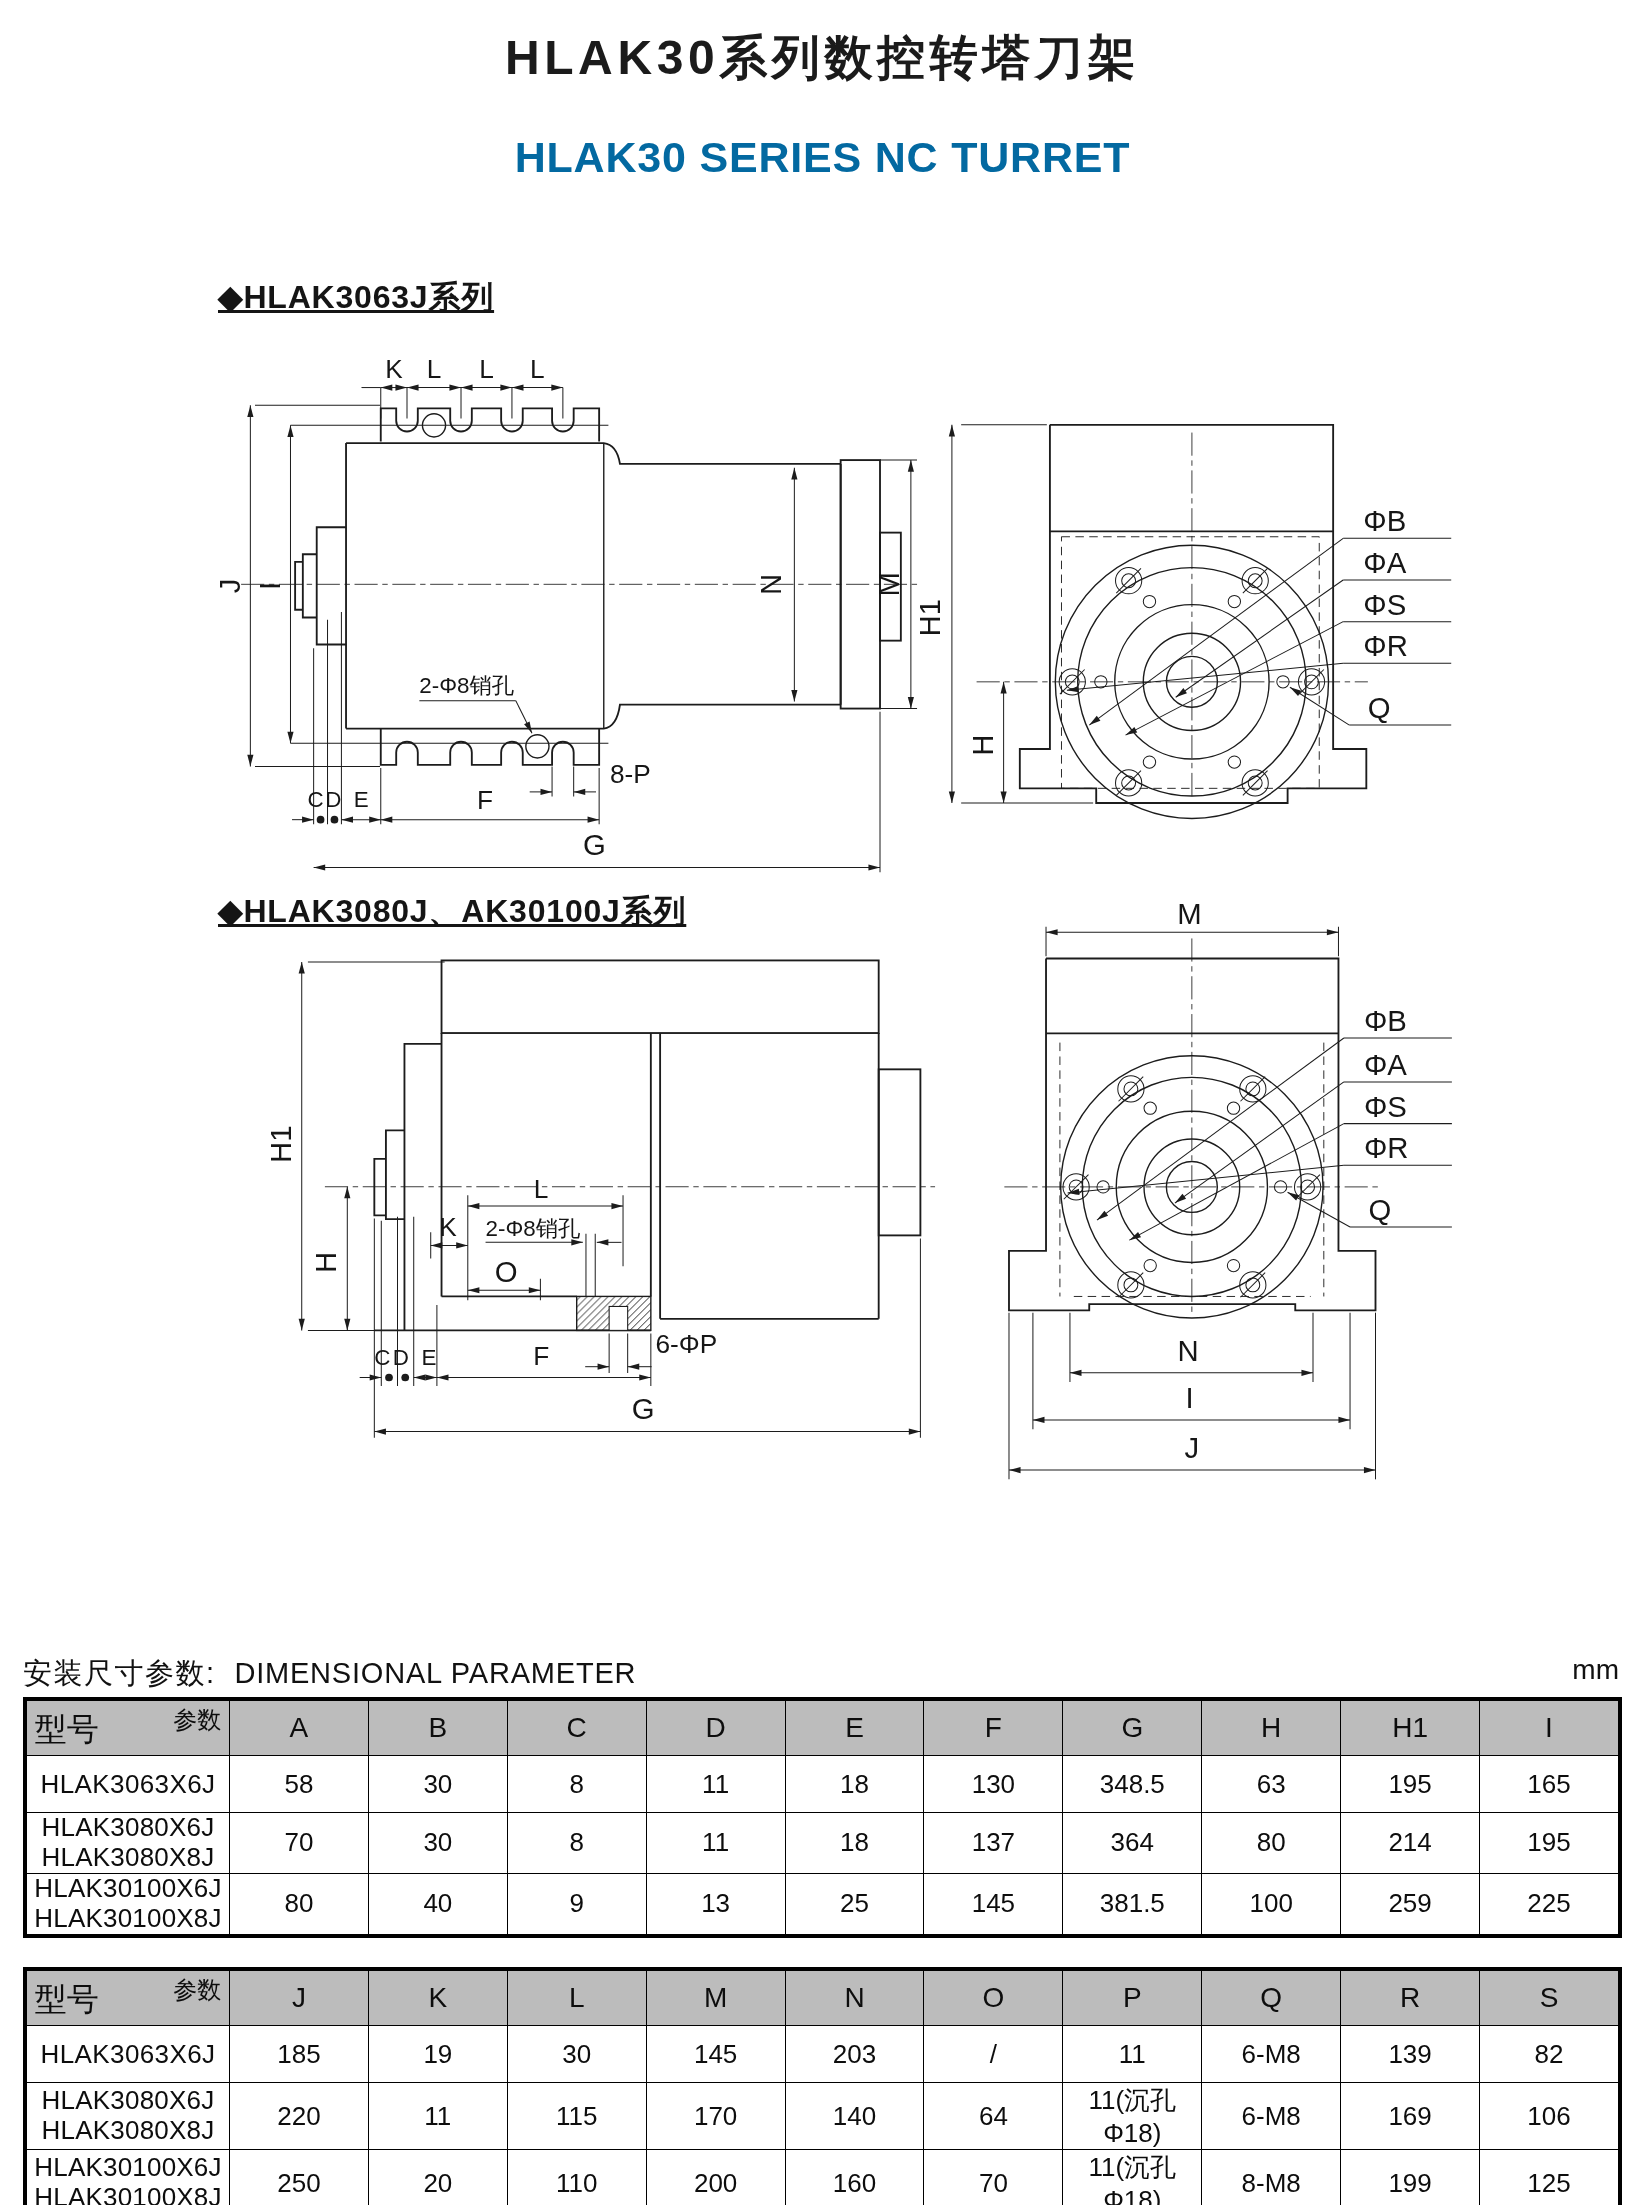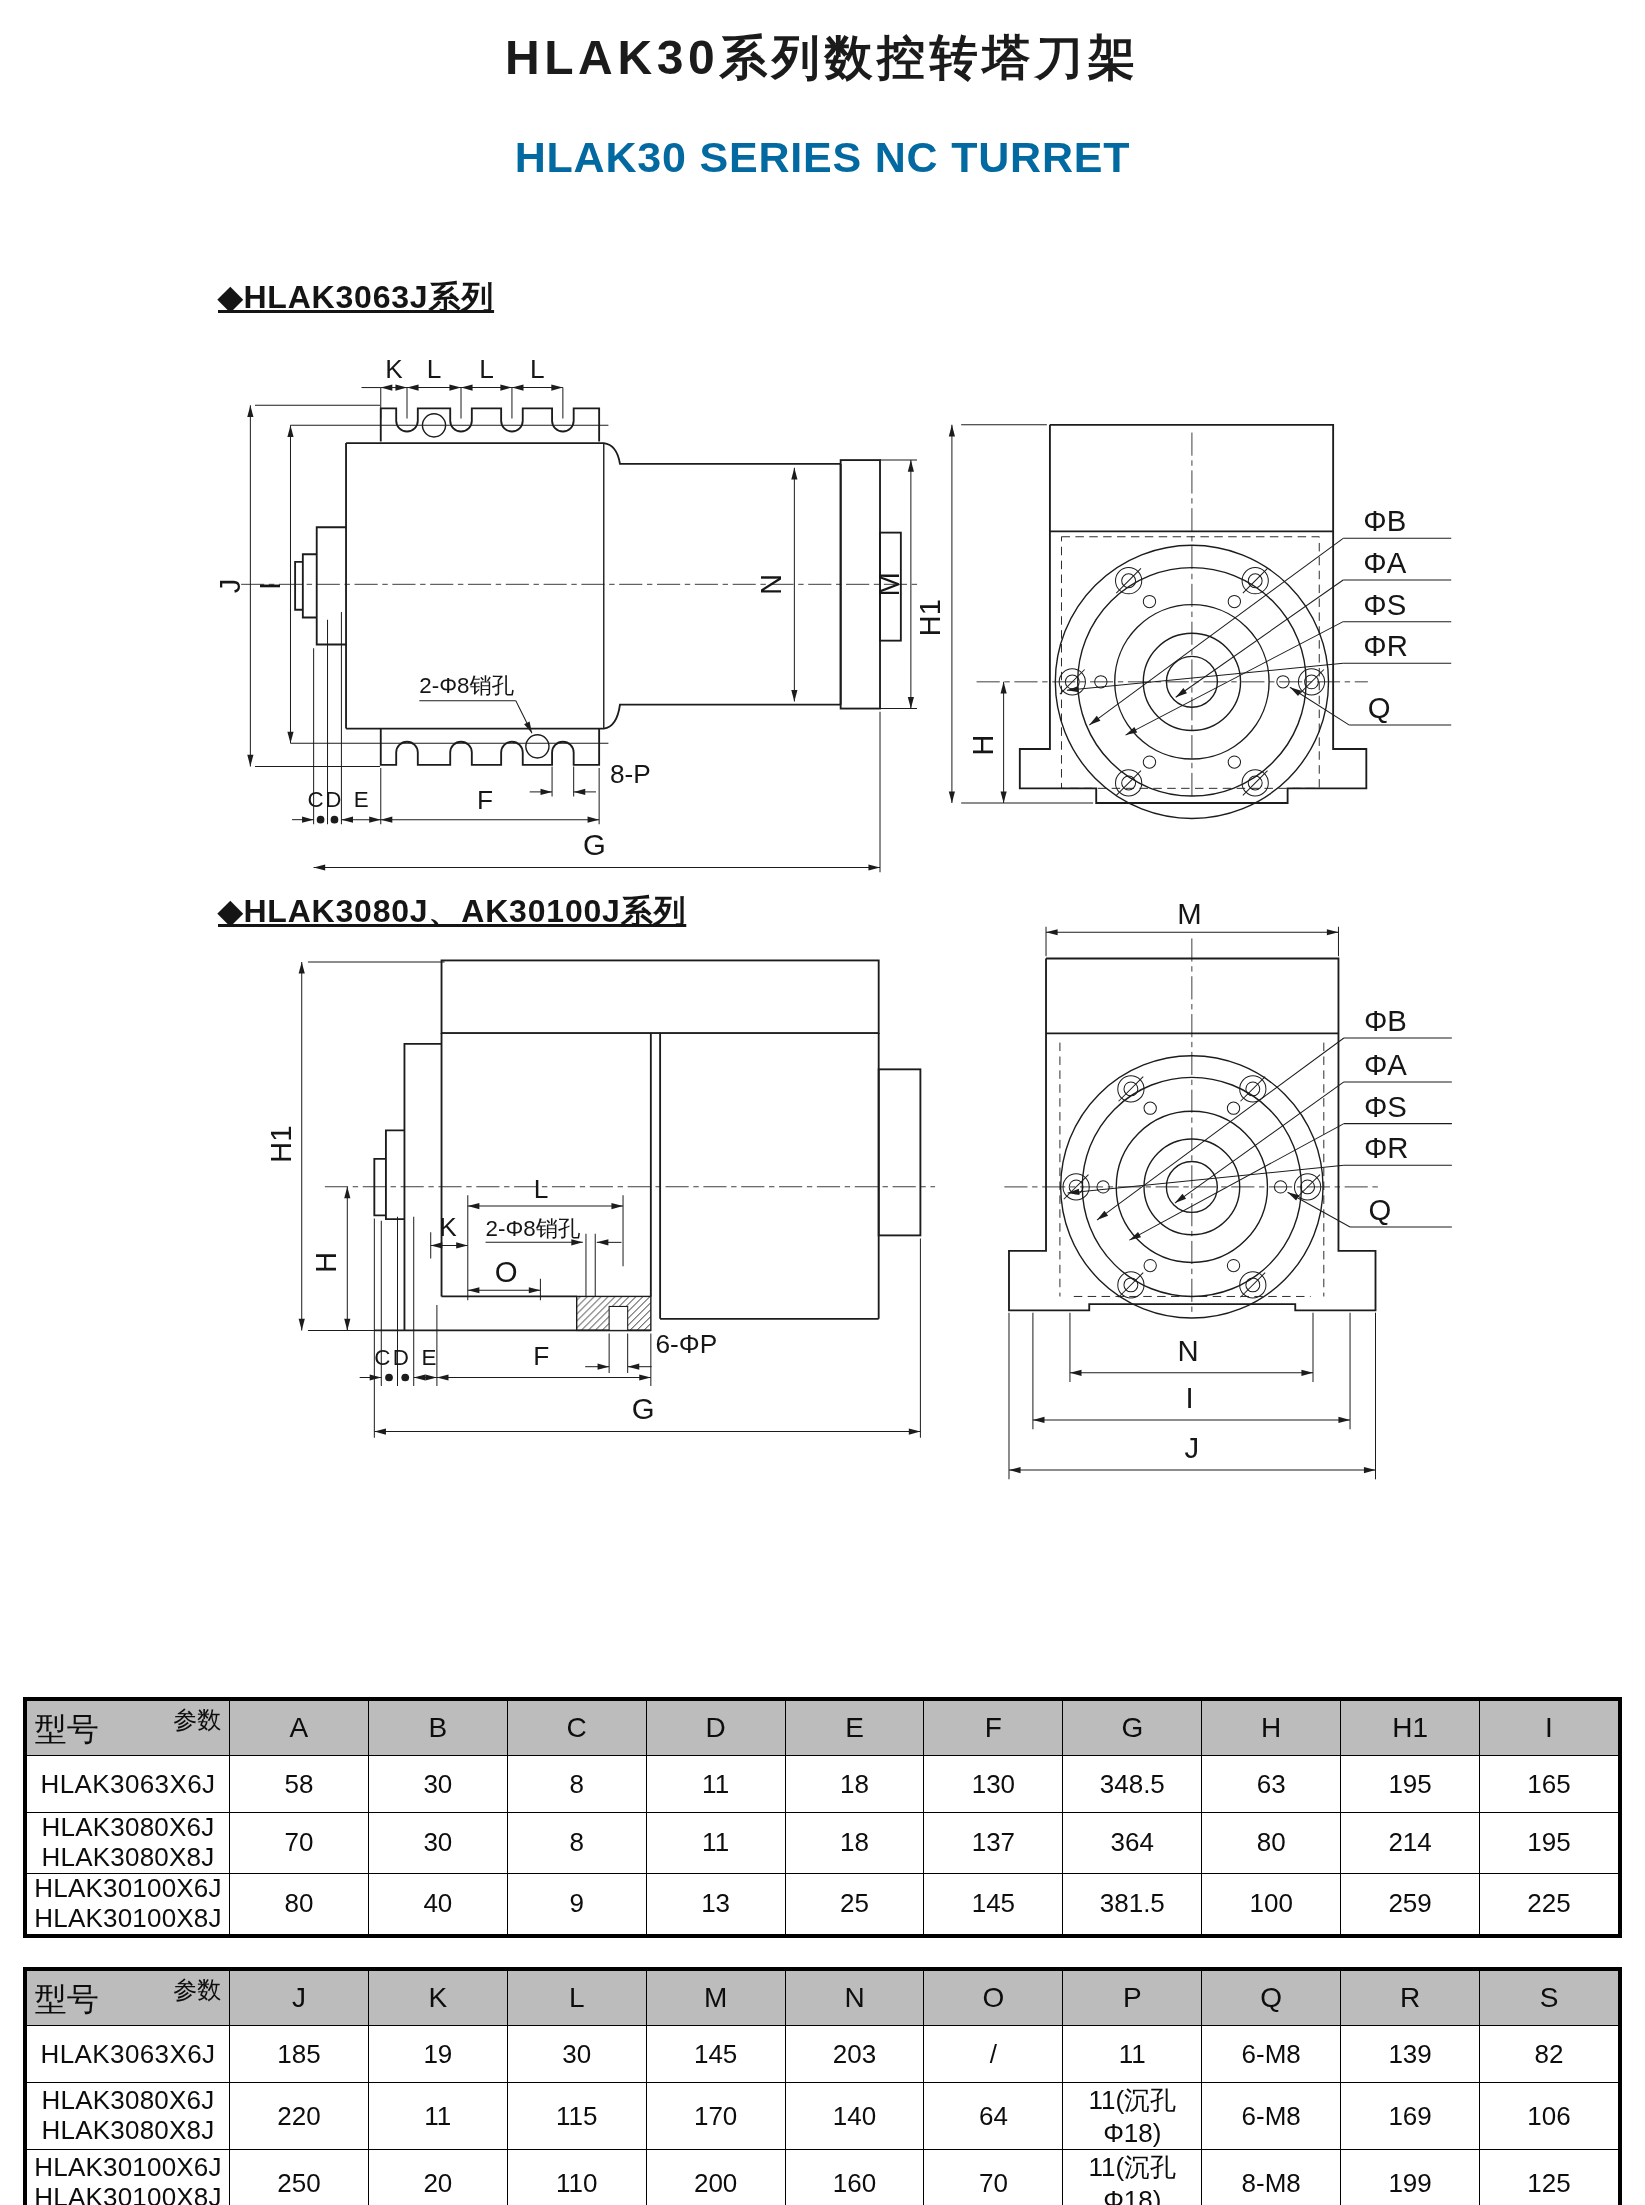--- a/index.html
+++ b/index.html
@@ -414,20 +414,25 @@
       <line class="ln-t" x1="1748" y1="1700" x2="1748" y2="1851"></line>
       <line class="ln-t" x1="1337" y1="1839" x2="1748" y2="1839" marker-start="url(#as)" marker-end="url(#ae)"></line>
       <text class="dim-lg" x="1540" y="1824" text-anchor="middle">I</text>
       <line class="ln-t" x1="1306" y1="1700" x2="1306" y2="1916"></line>
       <line class="ln-t" x1="1781" y1="1700" x2="1781" y2="1916"></line>
       <line class="ln-t" x1="1306" y1="1904" x2="1781" y2="1904" marker-start="url(#as)" marker-end="url(#ae)"></line>
       <text class="dim-lg" x="1543" y="1889" text-anchor="middle">J</text>
     </g>
   </svg>
 
+  <div class="abs dim-title">
+    <span class="zh">安装尺寸参数:</span>
+    <span class="en">DIMENSIONAL PARAMETER</span>
+    <span class="unit">mm</span>
+  </div>
 
   <div class="abs tblwrap" style="top:1697px;">
     <table class="dims">
       <colgroup>
           <col class="modelcol">
           <col span="10">
         </colgroup>
       <tbody>
           <tr>
         <th class="diag">

